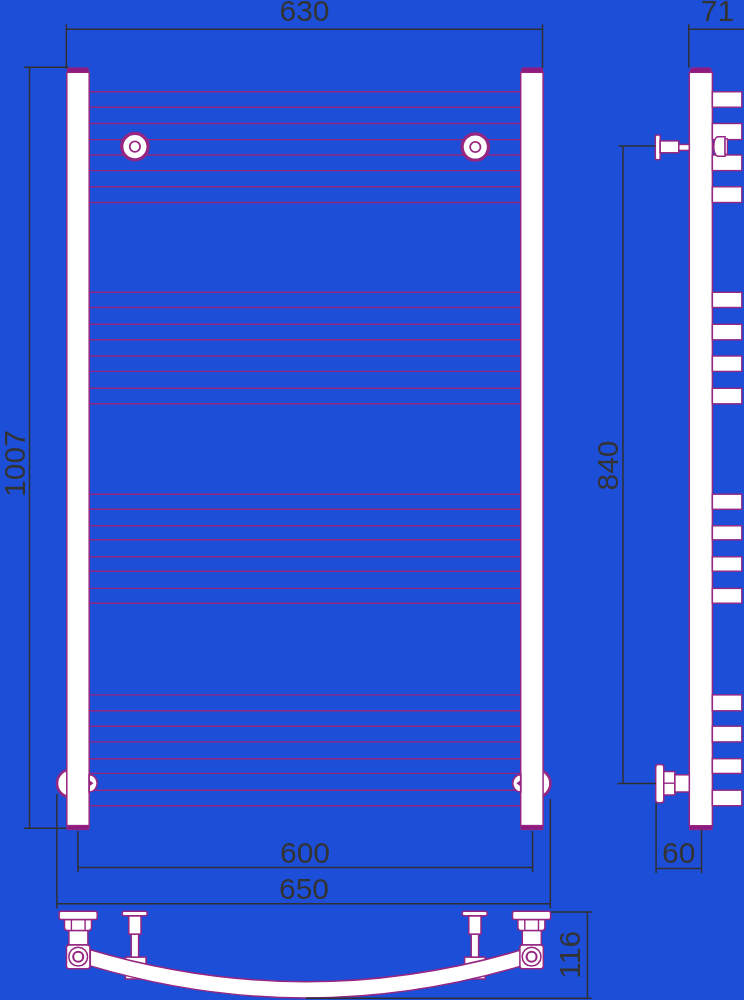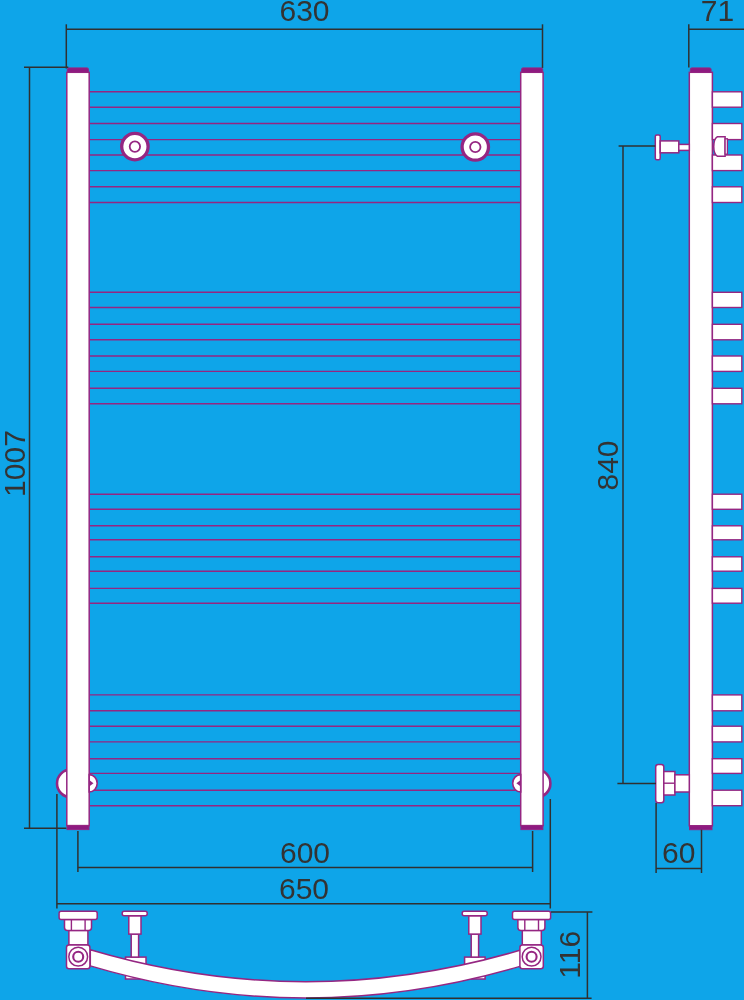--- a/index.html
+++ b/index.html
@@ -1,16 +1,16 @@
 <!DOCTYPE html>
 <html><head>
 <meta charset="utf-8">
 <style>
   html,body{margin:0;padding:0;background:#ffffff;}
-  #page{width:744px;height:1000px;position:relative;background:#0ea5e9;overflow:hidden;}
+  #page{width:744px;height:1000px;position:relative;background:#1d4ed8;overflow:hidden;}
   svg{position:absolute;left:0;top:0;}
   text{font-family:"Liberation Sans", sans-serif;fill:#333333;}
 </style>
 </head>
 <body>
 
 <div id="page">
 <svg width="744" height="1000" viewBox="0 0 744 1000">
 <defs></defs>
 

